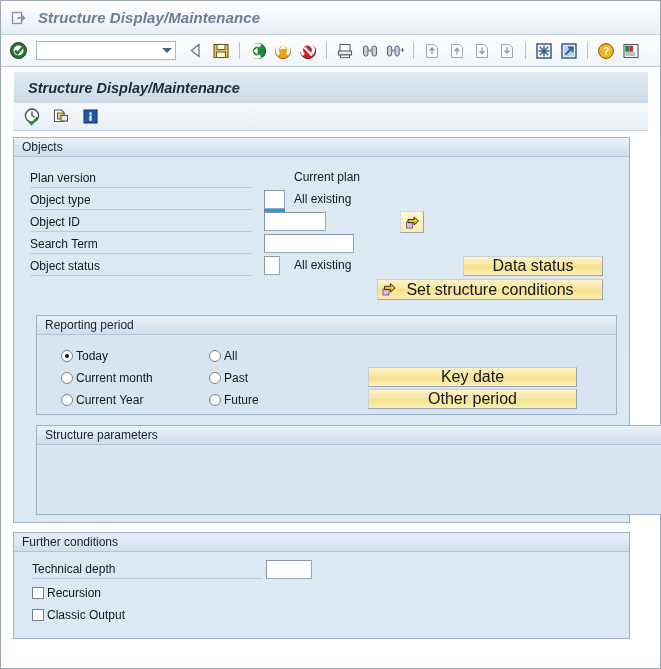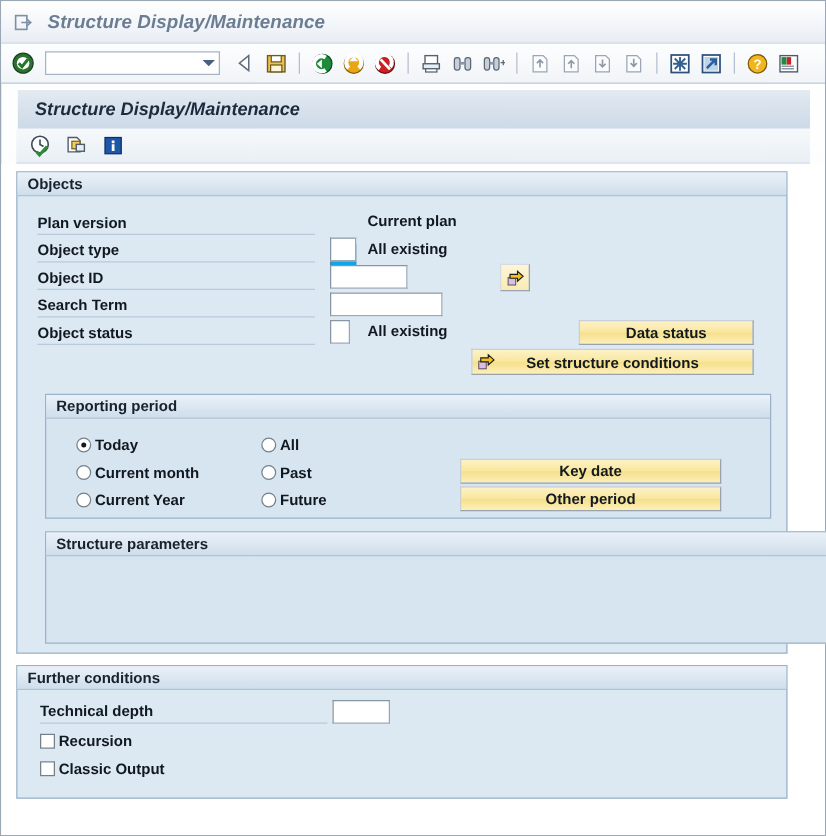--- a/index.html
+++ b/index.html
@@ -214,21 +214,21 @@
 
   
   .btn {
     box-sizing: border-box;
     height: 20px;
     background: linear-gradient(to bottom, #fdf2c6 0%, #f9e79f 48%, #f6e08c 52%, #fcefb9 100%);
     border: 1px solid #9aa3ad;
     border-top-color: #c9cfd6;
     border-left-color: #c9cfd6;
     font-family: "Liberation Sans", sans-serif;
-    font-size: 12px;
+    font-size: 16px;
     color: #12191f;
     display: flex;
     align-items: center;
     justify-content: center;
     cursor: default;
     white-space: nowrap;
     position: relative;
   }
   .btn.with-icon { justify-content: center; }
   .btn .bicon {
@@ -284,21 +284,21 @@
     flex: 0 0 12px;
   }
   .cb-label {
     margin-left: 3px;
     font-size: 12px;
     color: #11181f;
     white-space: nowrap;
   }
 
   
-  .abs { position: absolute; font-weight: bold; }
+  .abs { position: absolute; }
 </style>
 </head>
 <body>
 
 <div class="window">
 
   <div class="titlebar">
     <span class="app-icon">
       <svg width="18" height="18" viewBox="0 0 18 18">
         <rect x="2.5" y="3.5" width="9" height="11" fill="none" stroke="#7d90a6" stroke-width="1.3"></rect>

